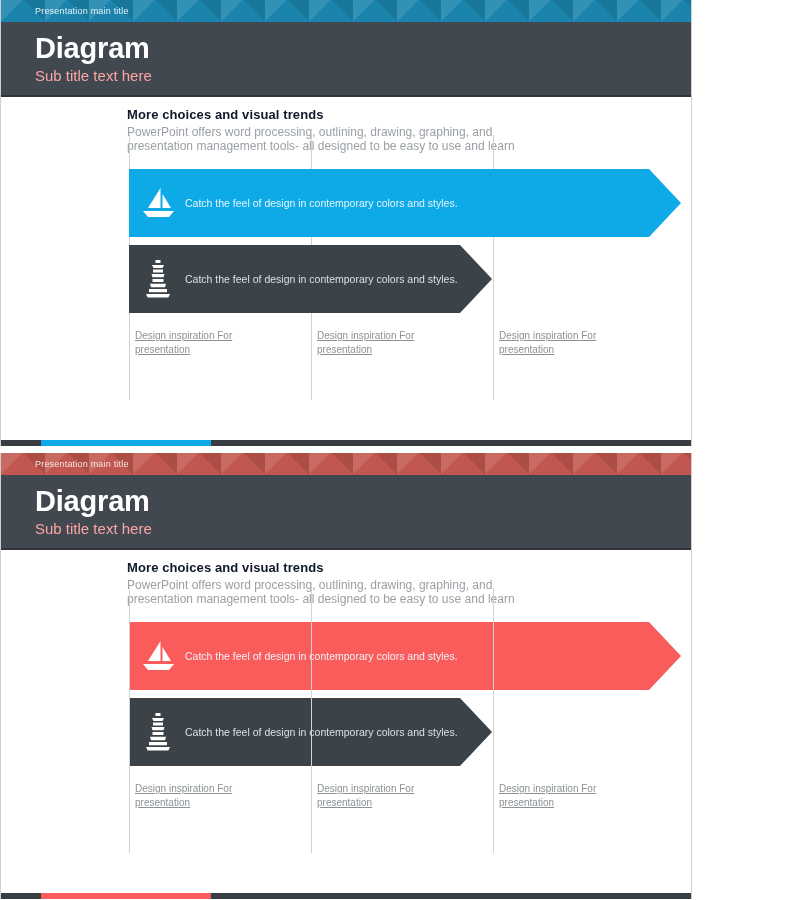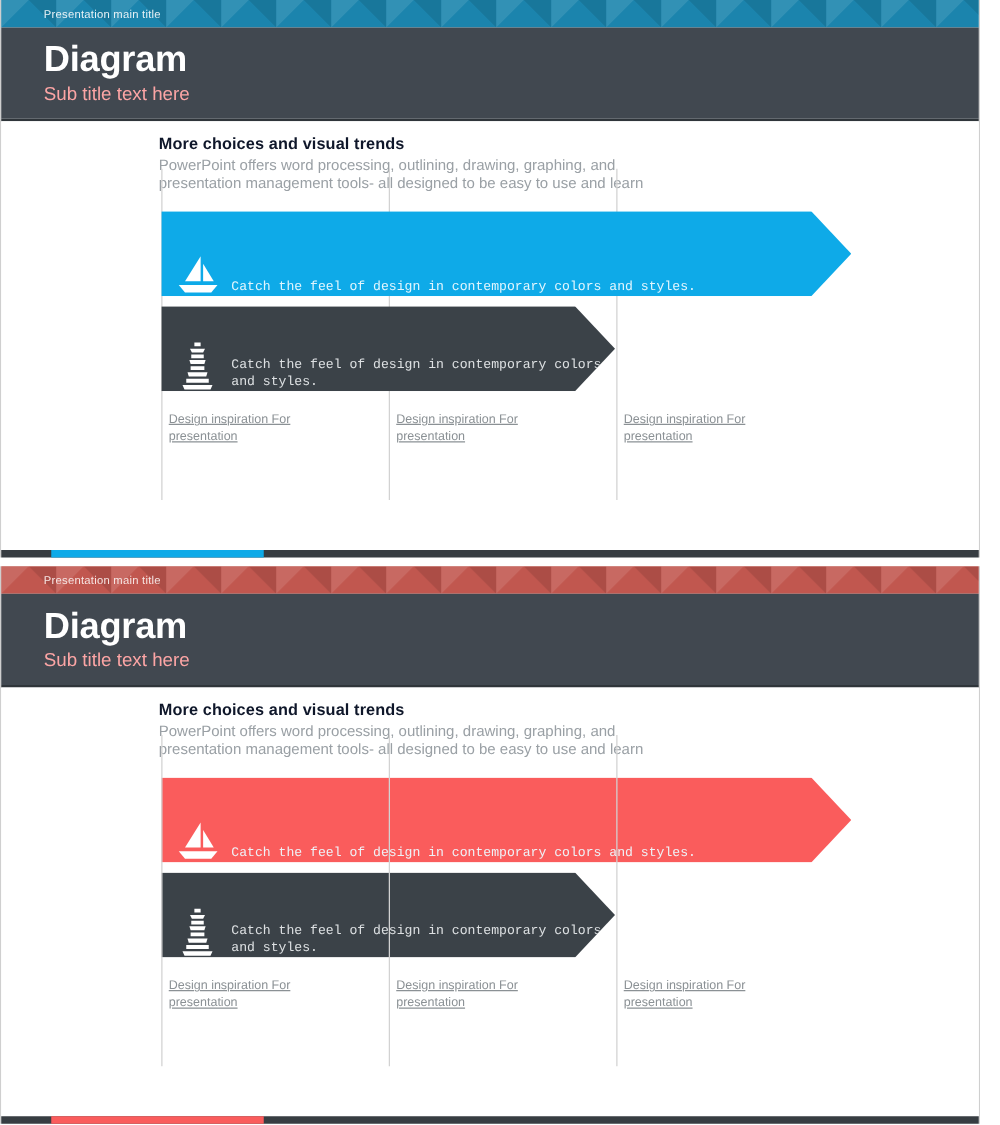--- a/index.html
+++ b/index.html
@@ -15,21 +15,21 @@
   .page {
     width: 800px;
     height: 900px;
     position: relative;
     background: #ffffff;
   }
 
   
   .slide {
     position: relative;
-    width: 784px;
+    width: 692px;
     background: #ffffff;
     border: 1px solid #cfcfcf;
     border-top: none;
     border-bottom: none;
   }
 
   
   .ribbon {
     position: relative;
     height: 22px;
@@ -138,23 +138,22 @@
     background: #d2d2d2;
   }
   .guide.g1 { left: 128px; }
   .guide.g2 { left: 310px; }
   .guide.g3 { left: 492px; }
 
   
   .arrow {
     position: absolute;
     display: flex;
-    align-items: flex-end;
+    align-items: center;
     clip-path: polygon(0 0, calc(100% - 32px) 0, 100% 50%, calc(100% - 32px) 100%, 0 100%);
-    font-family: Liberation Mono, monospace;
   }
   .arrow.primary {
     left: 128px;
     top: 72px;
     width: 552px;
     height: 68px;
   }
   .arrow.secondary {
     left: 128px;
     top: 148px;

